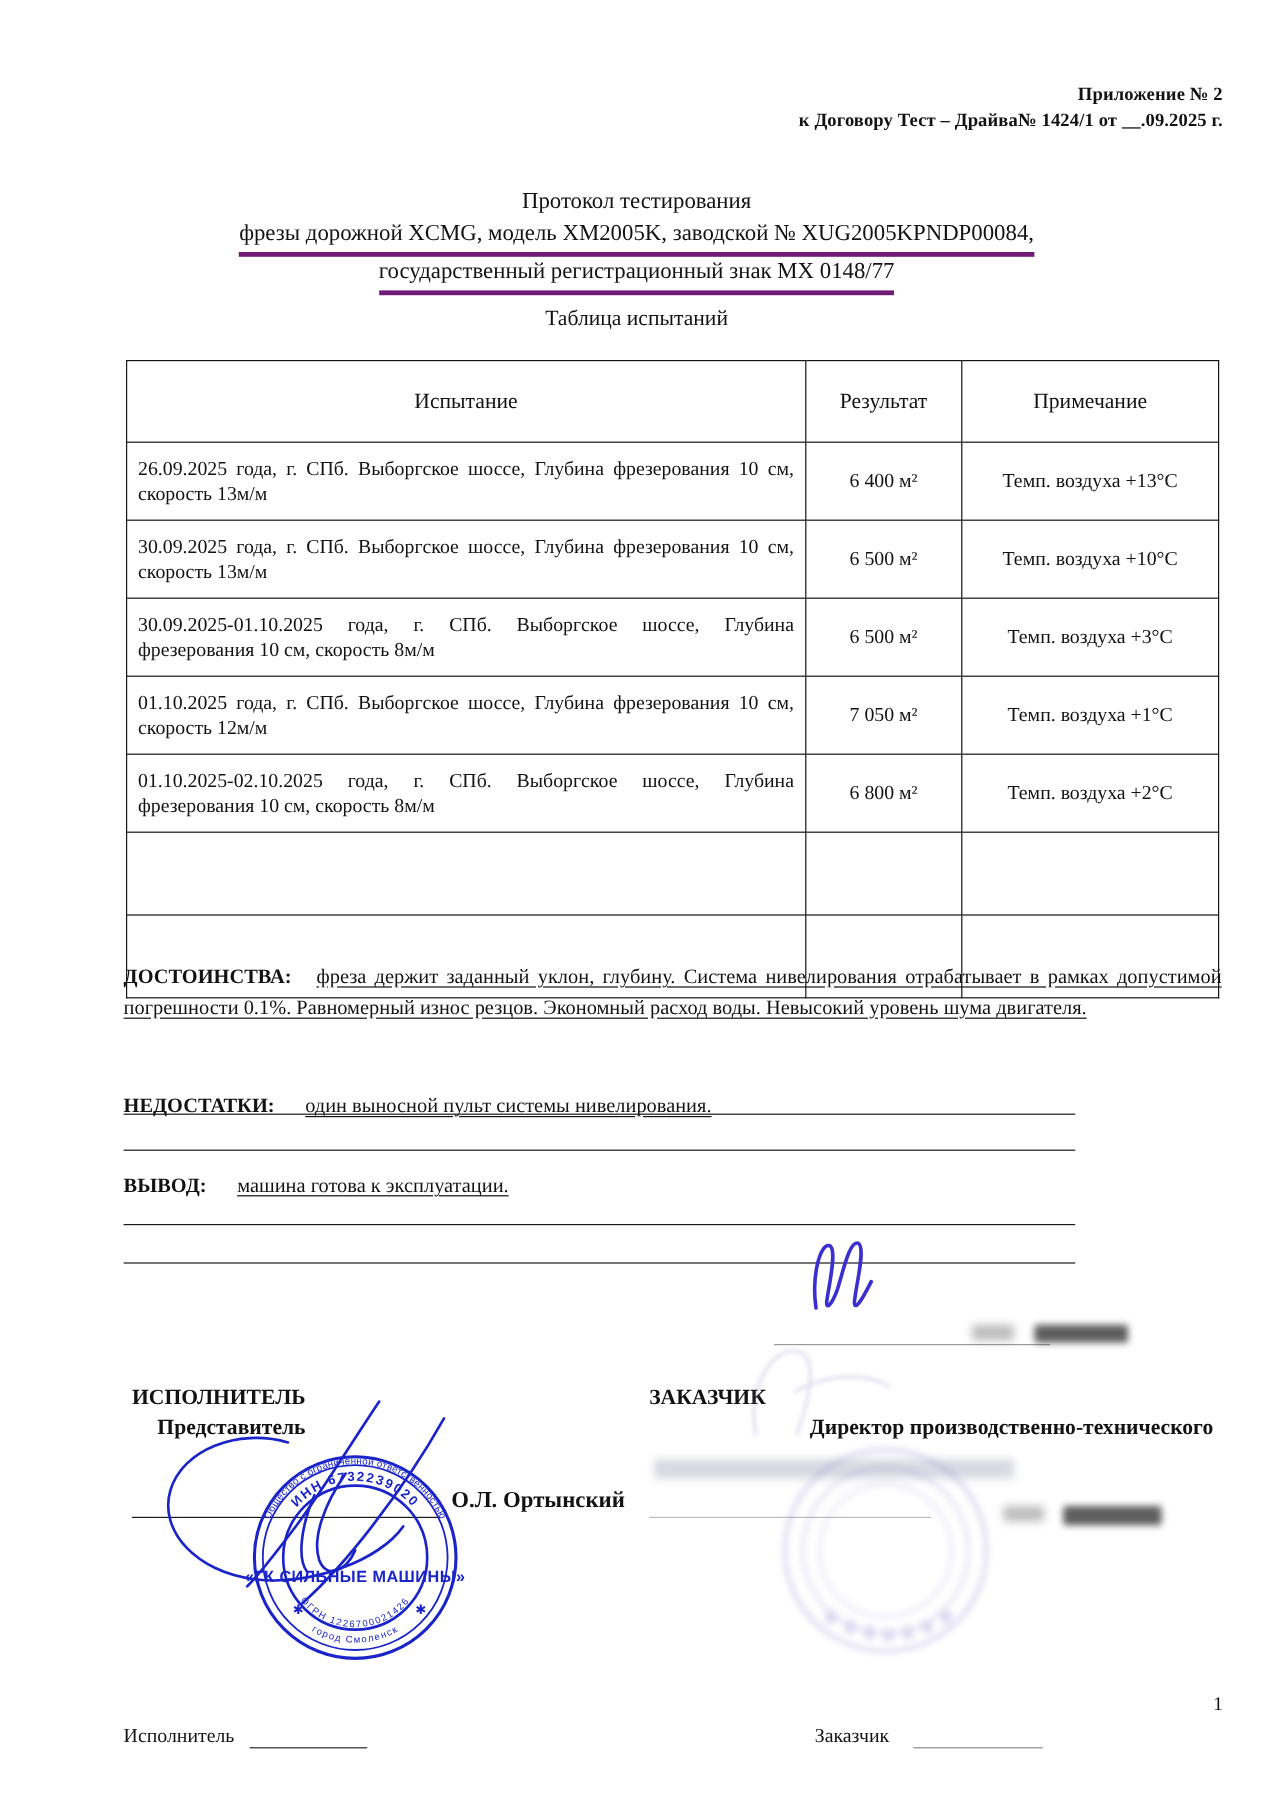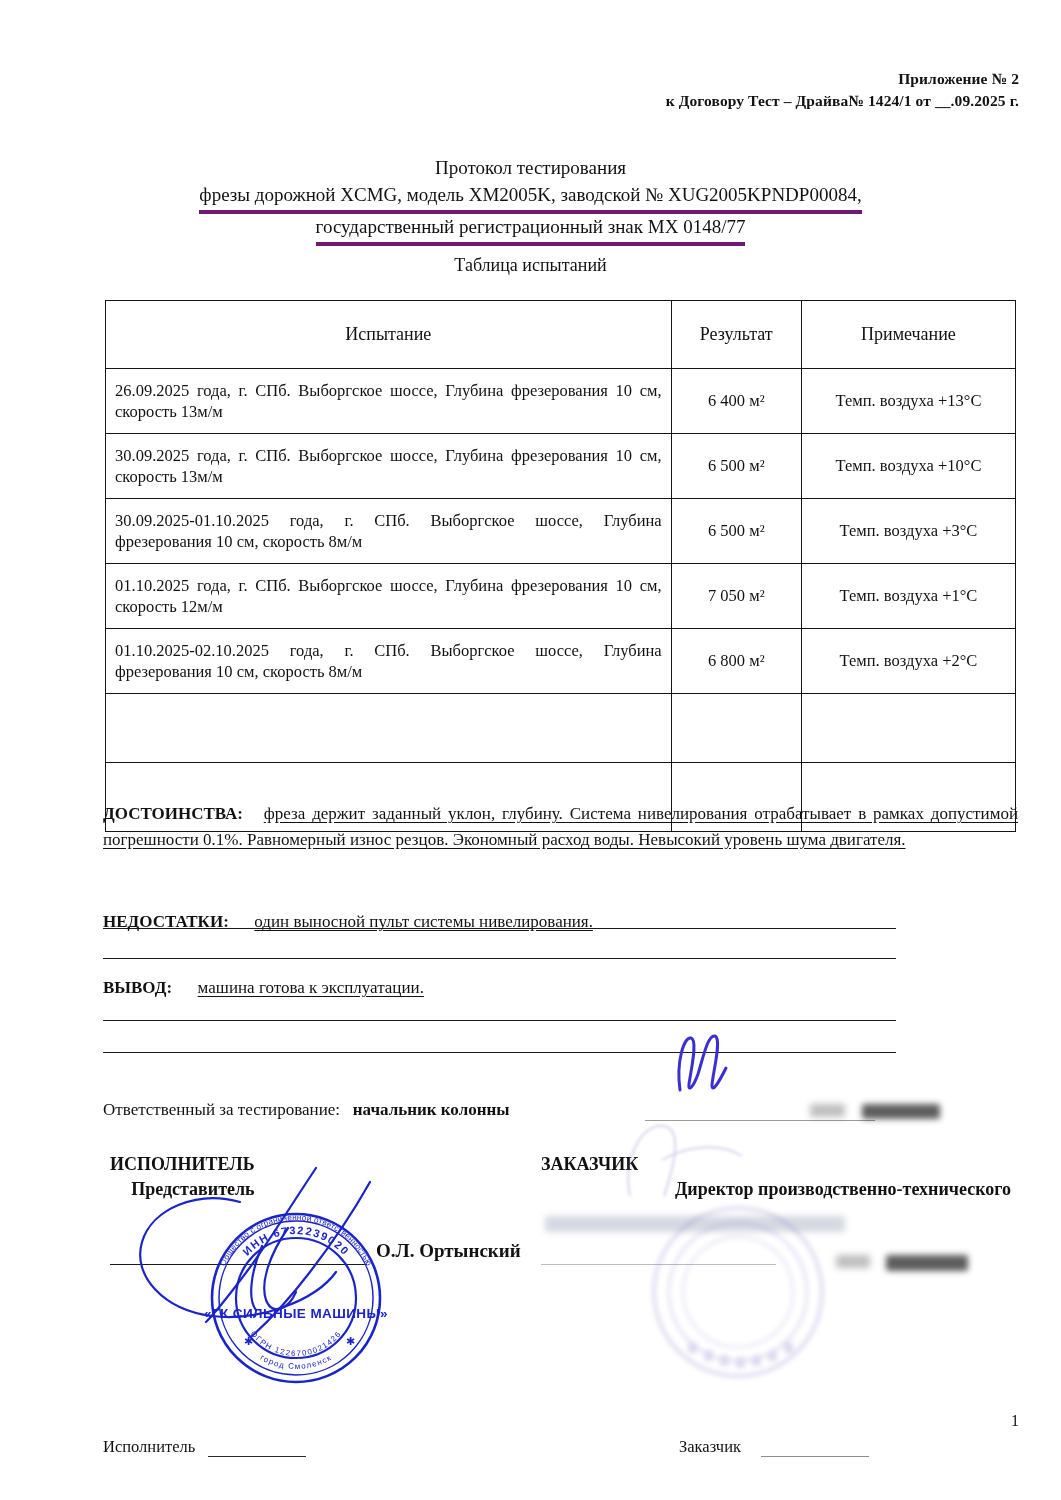--- a/index.html
+++ b/index.html
@@ -195,24 +195,20 @@
   <div class="rule" style="top:958px;"></div>
 
   <div class="sect" id="concl">
     <span class="lbl">ВЫВОД:</span>
     <span>&nbsp;&nbsp;&nbsp;&nbsp;&nbsp;</span><span class="und">машина готова к эксплуатации.</span>
   </div>
 
   <div class="rule" style="top:1020px;"></div>
   <div class="rule" style="top:1052px;"></div>
 
-  <div class="resp">
-    <span>Ответственный за тестирование:</span>
-    <span>&nbsp;&nbsp;</span><span class="bold">начальник колонны</span>
-  </div>
   <div class="resp-line"></div>
   <div class="redact" style="left:862px;top:1104px;width:78px;height:15px;"></div>
   <div class="redact soft" style="left:810px;top:1104px;width:35px;height:13px;"></div>
 
   <div class="sig-col" id="sig-left">
     <div class="head">ИСПОЛНИТЕЛЬ</div>
     <div class="role">Представитель</div>
   </div>
 
   <div class="sig-col" id="sig-right">

